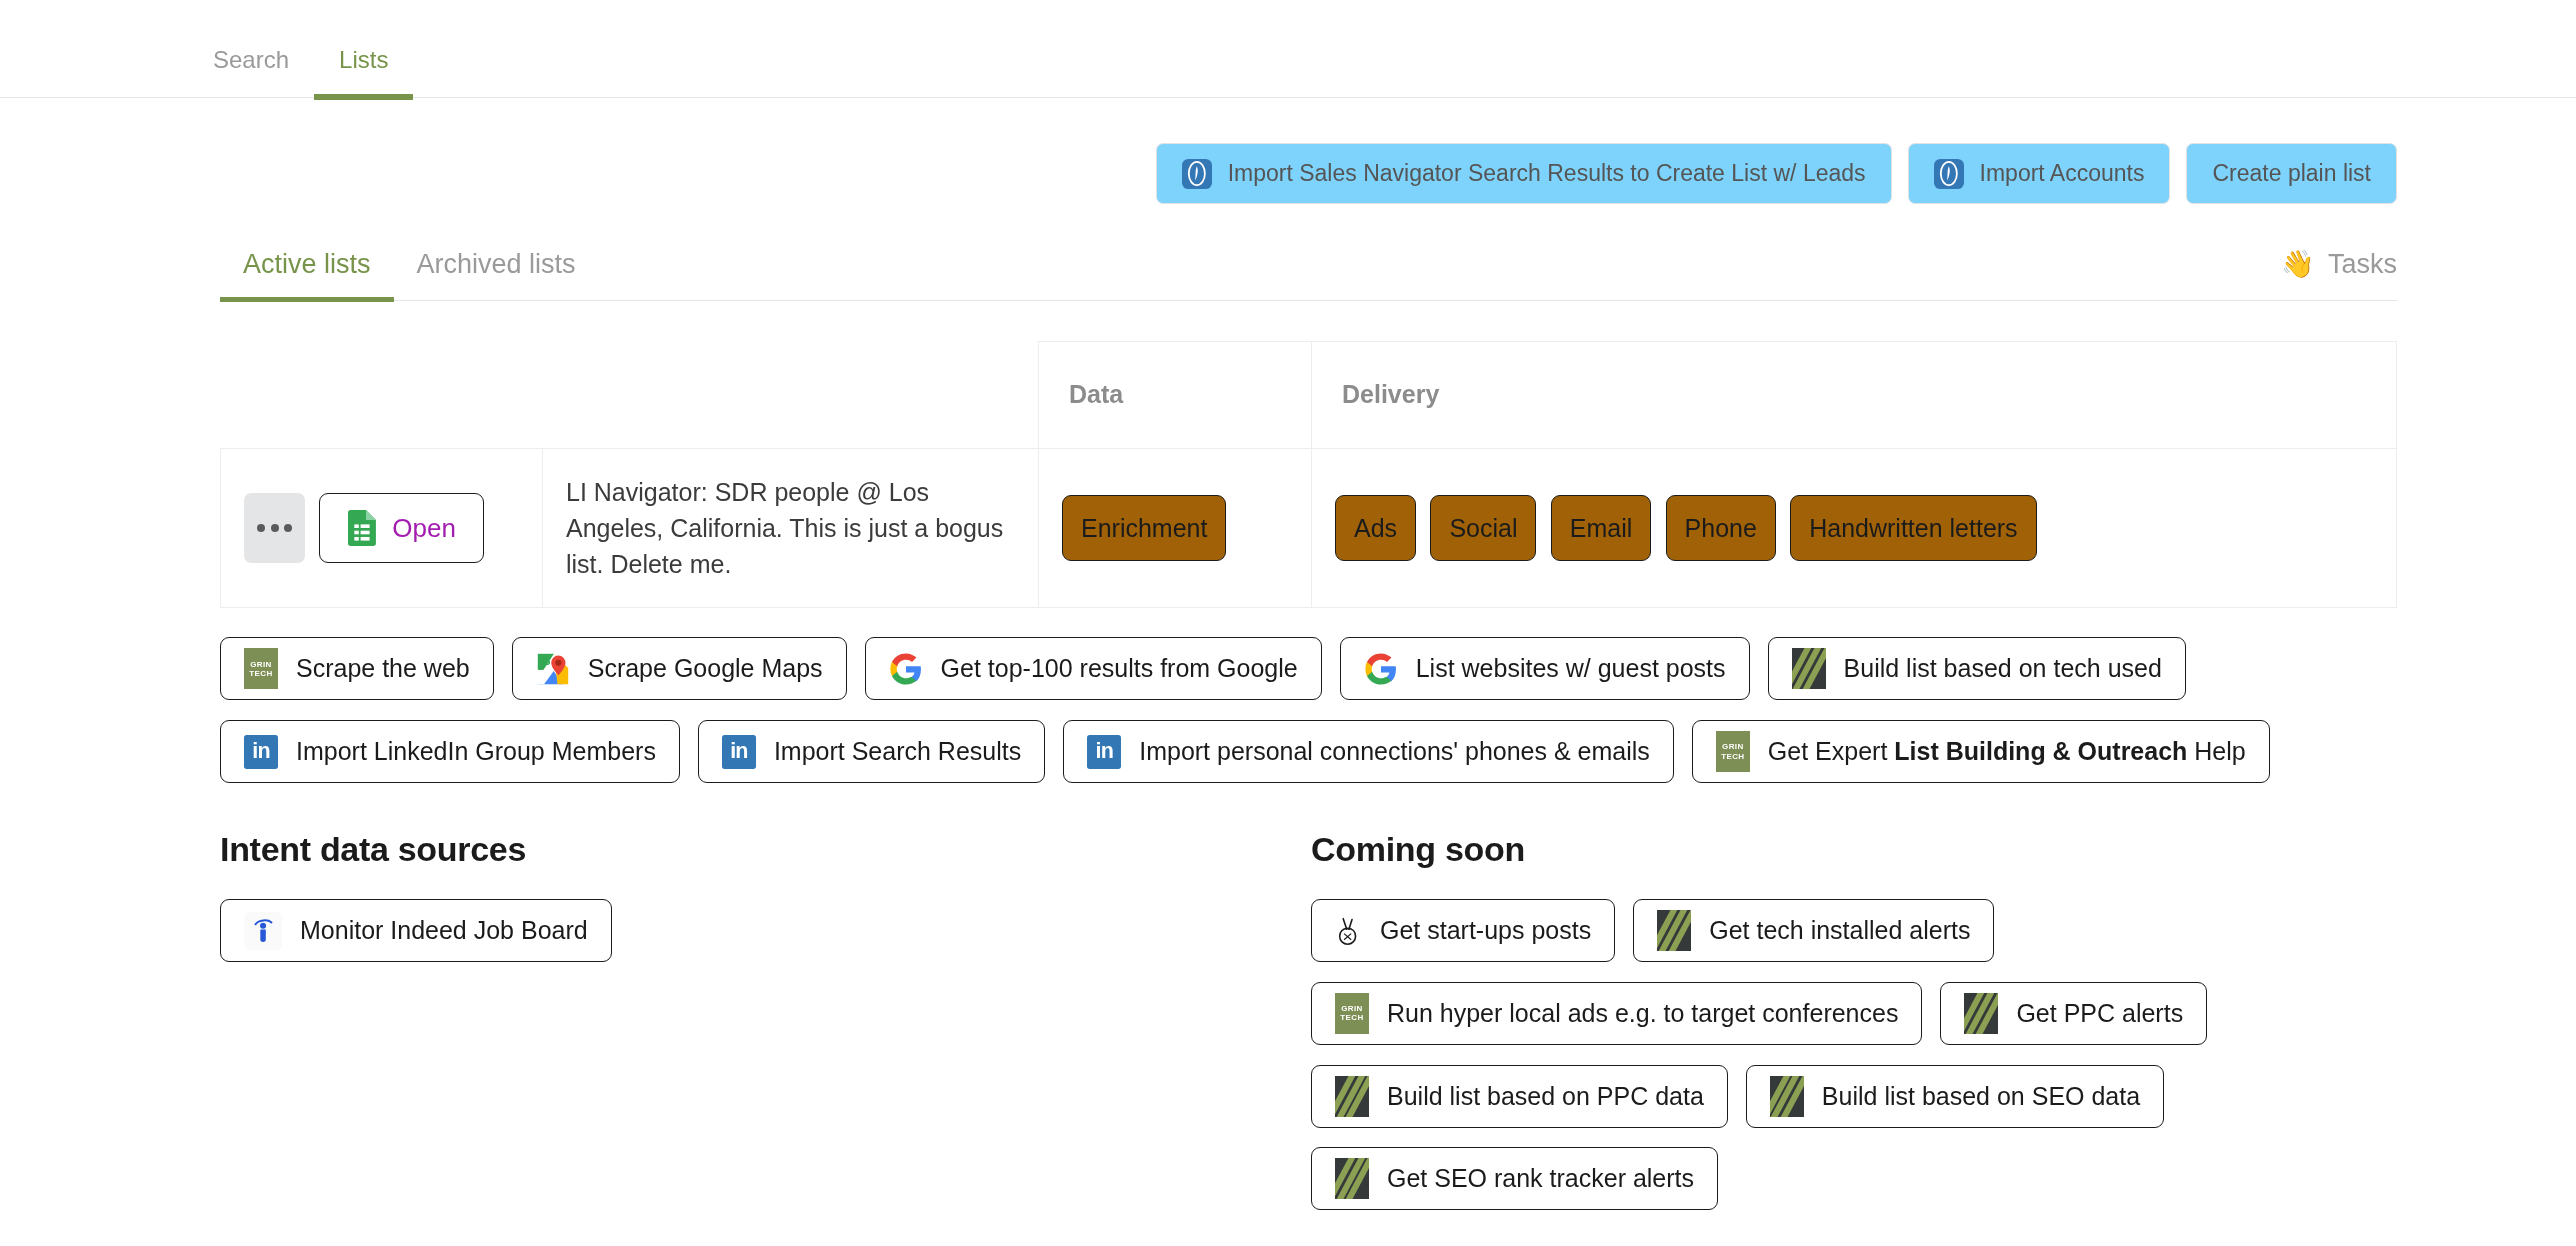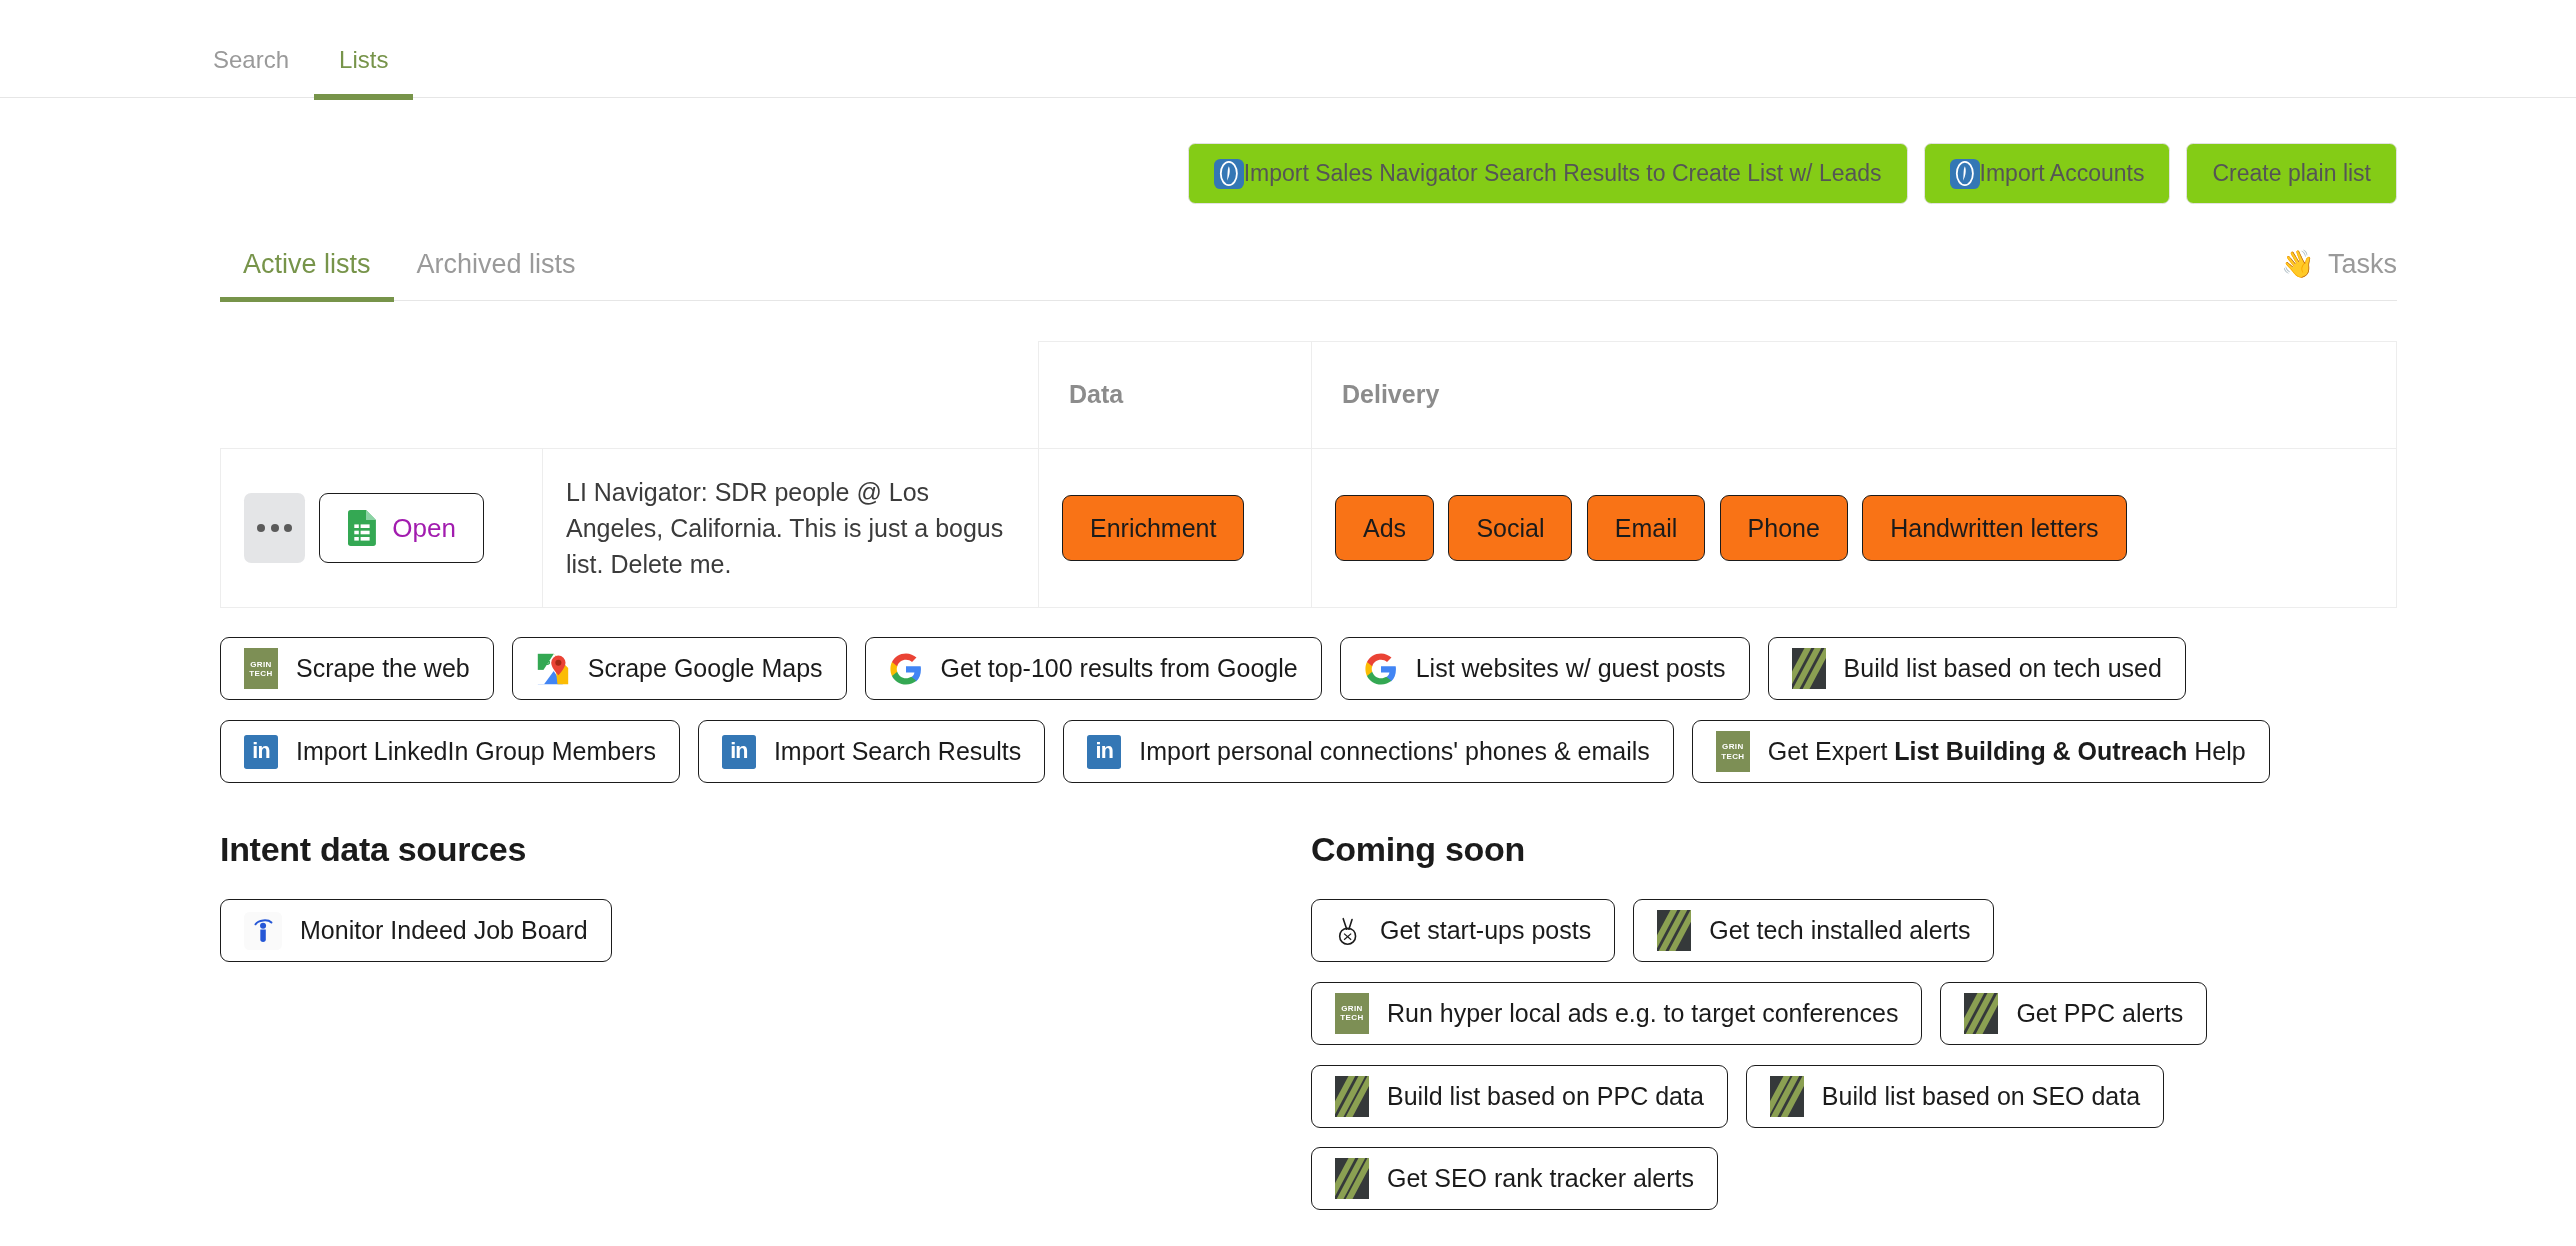--- a/index.html
+++ b/index.html
@@ -45,25 +45,25 @@
   
   .import-row {
     display: flex;
     justify-content: flex-end;
     gap: 16px;
     padding: 45px 179px 0 0;
   }
   .import-btn {
     border: 1.8px solid #e2e2e2;
     border-radius: 7.2px;
-    background: #84cc16;
+    background: #7dd3fc;
     height: 61px;
     display: flex;
     align-items: center;
-    gap: 0;
+    gap: 16px;
     padding: 0 25px;
     font-size: 23px;
     color: #555555;
     cursor: pointer;
     white-space: nowrap;
   }
 
   
   .sn-icon {
     width: 30px; height: 30px;
@@ -174,26 +174,26 @@
   }
   .list-desc {
     font-size: 25px;
     color: #3b3b3b;
     line-height: 1.45;
   }
 
   .pill {
     border: 1.8px solid #1b1b1b;
     border-radius: 9px;
-    background: #f97316;
+    background: #a16207;
     height: 66px;
     display: inline-flex;
     align-items: center;
     justify-content: center;
-    padding: 0 27px;
+    padding: 0 18px;
     font-size: 25px;
     color: #1b1b1b;
     cursor: pointer;
     white-space: nowrap;
   }
   .delivery-cell { display: flex; gap: 14.3px; flex-wrap: wrap; }
 
   
   .actions-block {
     margin: 29px 179px 0 220px;

